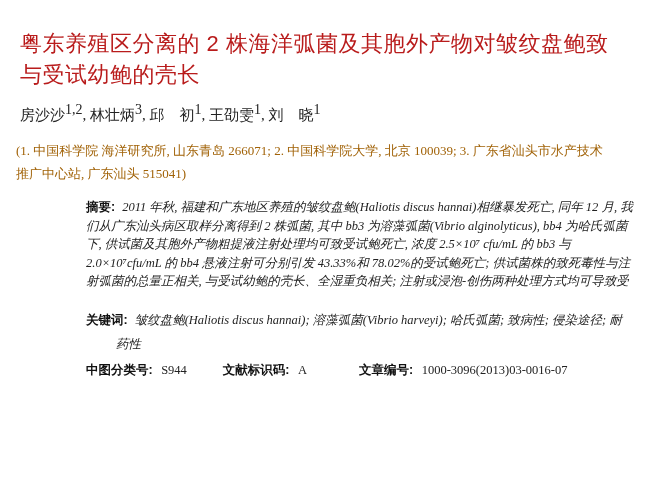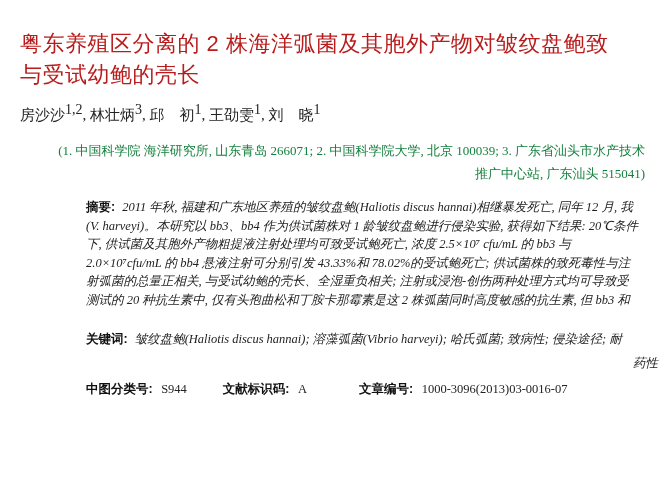--- a/index.html
+++ b/index.html
@@ -41,22 +41,21 @@
   .authors-line sup {
     font-size: 14px;
     vertical-align: super;
     line-height: 0;
   }
   
   .affiliation-block {
     margin: 14px 20px 0 16px;
     font-size: 13px;
     line-height: 23px;
-    color: #15803d;
-    text-align: right;
+    color: #a16207;
   }
   .affiliation-line { white-space: pre; }
   
   .abstract-block {
     margin: 13px 10px 0 86px;
     width: 572px;
     font-size: 12.5px;
     line-height: 18.6px;
     font-style: italic;
     color: #222;
@@ -72,21 +71,21 @@
   
   .keywords-block {
     margin: 17px 10px 0 86px;
     width: 572px;
     font-size: 12.5px;
     line-height: 24px;
     font-style: italic;
     color: #222;
   }
   .keywords-line { white-space: pre; }
-  .keywords-line.cont { padding-left: 30px; text-align: right; }
+  .keywords-line.cont { padding-left: 30px; }
   
   .meta-row {
     margin: 5px 10px 16px 86px;
     font-size: 12.5px;
     line-height: 18px;
     white-space: pre;
     color: #222;
   }
   .meta-label {
     font-family: "Liberation Sans", sans-serif;
@@ -109,25 +108,24 @@
 
   <div class="authors-line"><span>房沙沙</span><sup>1,2</sup><span>, 林壮炳</span><sup>3</sup><span>, 邱    初</span><sup>1</sup><span>, 王劭雯</span><sup>1</sup><span>, 刘    晓</span><sup>1</sup></div>
 
   <div class="affiliation-block">
     <div class="affiliation-line">(1. 中国科学院 海洋研究所, 山东青岛 266071; 2. 中国科学院大学, 北京 100039; 3. 广东省汕头市水产技术</div>
     <div class="affiliation-line">推广中心站, 广东汕头 515041)</div>
   </div>
 
   <div class="abstract-block">
     <div class="abstract-line"><span class="inline-label">摘要:</span><span>2011 年秋, 福建和广东地区养殖的皱纹盘鲍(Haliotis discus hannai)相继暴发死亡, 同年 12 月, 我</span></div>
-    <div class="abstract-line">(V. harveyi)。本研究以 bb3、bb4 作为供试菌株对 1 龄皱纹盘鲍进行侵染实验, 获得如下结果: 20℃条件</div>
+    <div class="abstract-line">们从广东汕头病区取样分离得到 2 株弧菌, 其中 bb3 为溶藻弧菌(Vibrio alginolyticus), bb4 为哈氏弧菌</div>
     <div class="abstract-line">下, 供试菌及其胞外产物粗提液注射处理均可致受试鲍死亡, 浓度 2.5×10⁷ cfu/mL 的 bb3 与</div>
     <div class="abstract-line">2.0×10⁷cfu/mL 的 bb4 悬液注射可分别引发 43.33%和 78.02%的受试鲍死亡; 供试菌株的致死毒性与注</div>
     <div class="abstract-line">射弧菌的总量正相关, 与受试幼鲍的壳长、全湿重负相关; 注射或浸泡-创伤两种处理方式均可导致受</div>
-    <div class="abstract-line">测试的 20 种抗生素中, 仅有头孢曲松和丁胺卡那霉素是这 2 株弧菌同时高度敏感的抗生素, 但 bb3 和</div>
   </div>
 
   <div class="keywords-block">
     <div class="keywords-line"><span class="inline-label">关键词:</span><span>皱纹盘鲍(Haliotis discus hannai); 溶藻弧菌(Vibrio harveyi); 哈氏弧菌; 致病性; 侵染途径; 耐</span></div>
     <div class="keywords-line cont">药性</div>
   </div>
 
   <div class="meta-row"><span class="meta-label">中图分类号: </span><span class="meta-value">S944</span><span class="meta-gap-a"></span><span class="meta-label">文献标识码: </span><span class="meta-value">A</span><span class="meta-gap-b"></span><span class="meta-label">文章编号: </span><span class="meta-value">1000-3096(2013)03-0016-07</span></div>
 
 </div>

